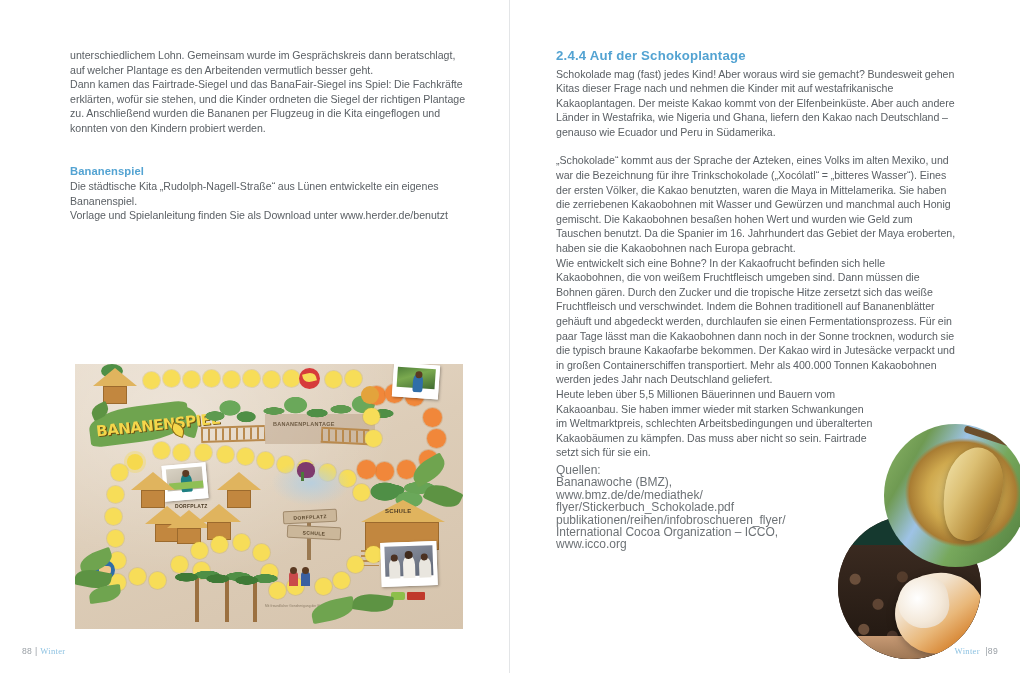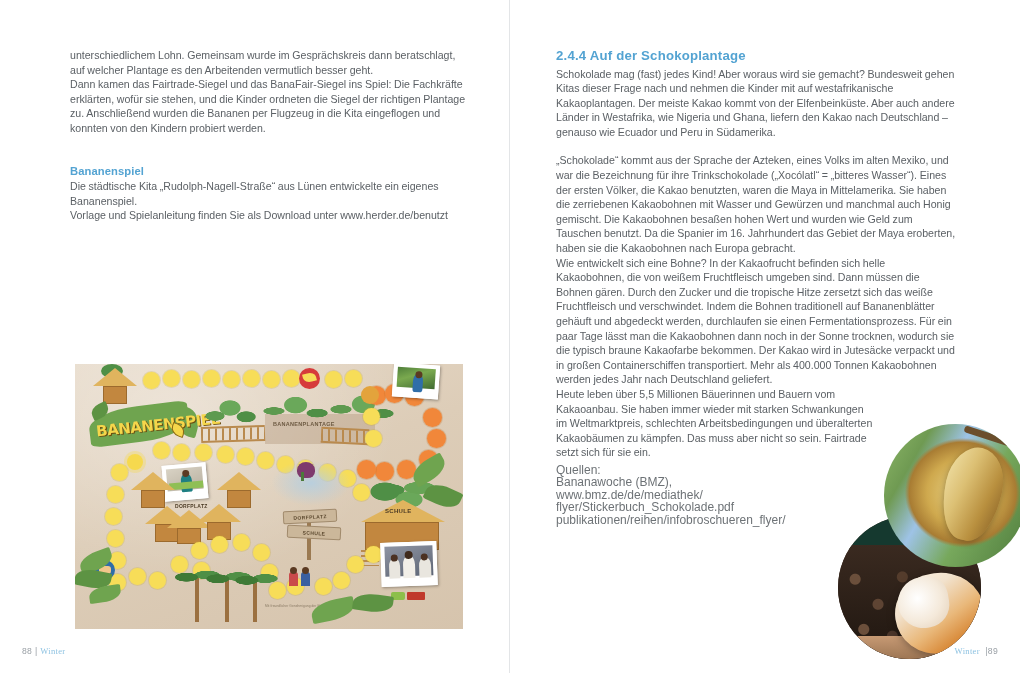--- a/index.html
+++ b/index.html
@@ -424,20 +424,21 @@
 
       <p class="body">„Schokolade“ kommt aus der Sprache der Azteken, eines Volks im alten Mexiko, und war die Bezeichnung für ihre Trinkschokolade („Xocólatl“ = „bitteres Wasser“). Eines der ersten Völker, die Kakao benutzten, waren die Maya in Mittelamerika. Sie haben die zerriebenen Kakaobohnen mit Wasser und Gewürzen und manchmal auch Honig gemischt. Die Kakaobohnen besaßen hohen Wert und wurden wie Geld zum Tauschen benutzt. Da die Spanier im 16. Jahrhundert das Gebiet der Maya eroberten, haben sie die Kakaobohnen nach Europa gebracht.</p>
       <p class="body">Wie entwickelt sich eine Bohne? In der Kakaofrucht befinden sich helle Kakaobohnen, die von weißem Fruchtfleisch umgeben sind. Dann müssen die Bohnen gären. Durch den Zucker und die tropische Hitze zersetzt sich das weiße Fruchtfleisch und verschwindet. Indem die Bohnen traditionell auf Bananenblätter gehäuft und abgedeckt werden, durchlaufen sie einen Fermentationsprozess. Für ein paar Tage lässt man die Kakaobohnen dann noch in der Sonne trocknen, wodurch sie die typisch braune Kakaofarbe bekommen. Der Kakao wird in Jutesäcke verpackt und in großen Containerschiffen transportiert. Mehr als 400.000 Tonnen Kakaobohnen werden jedes Jahr nach Deutschland geliefert.</p>
       <p class="body" style="max-width:318px">Heute leben über 5,5 Millionen Bäuerinnen und Bauern vom Kakaoanbau. Sie haben immer wieder mit starken Schwankungen im Weltmarktpreis, schlechten Arbeitsbedingungen und überalterten Kakaobäumen zu kämpfen. Das muss aber nicht so sein. Fairtrade setzt sich für sie ein.</p>
 
       <div class="quellen">
         <div>Quellen:</div>
         <div>Bananawoche (BMZ), www.bmz.de/de/mediathek/</div>
         <div>flyer/Stickerbuch_Schokolade.pdf</div>
         <div>publikationen/reihen/infobroschueren_flyer/</div>
+        <div>International Cocoa Organization – ICCO, www.icco.org</div>
       </div>
     </div>
 
     <div class="footer footer-right">
       <span class="winter">Winter</span>
       &nbsp;<span>|</span><span>89</span>
     </div>
   </div>
 </div>
 

